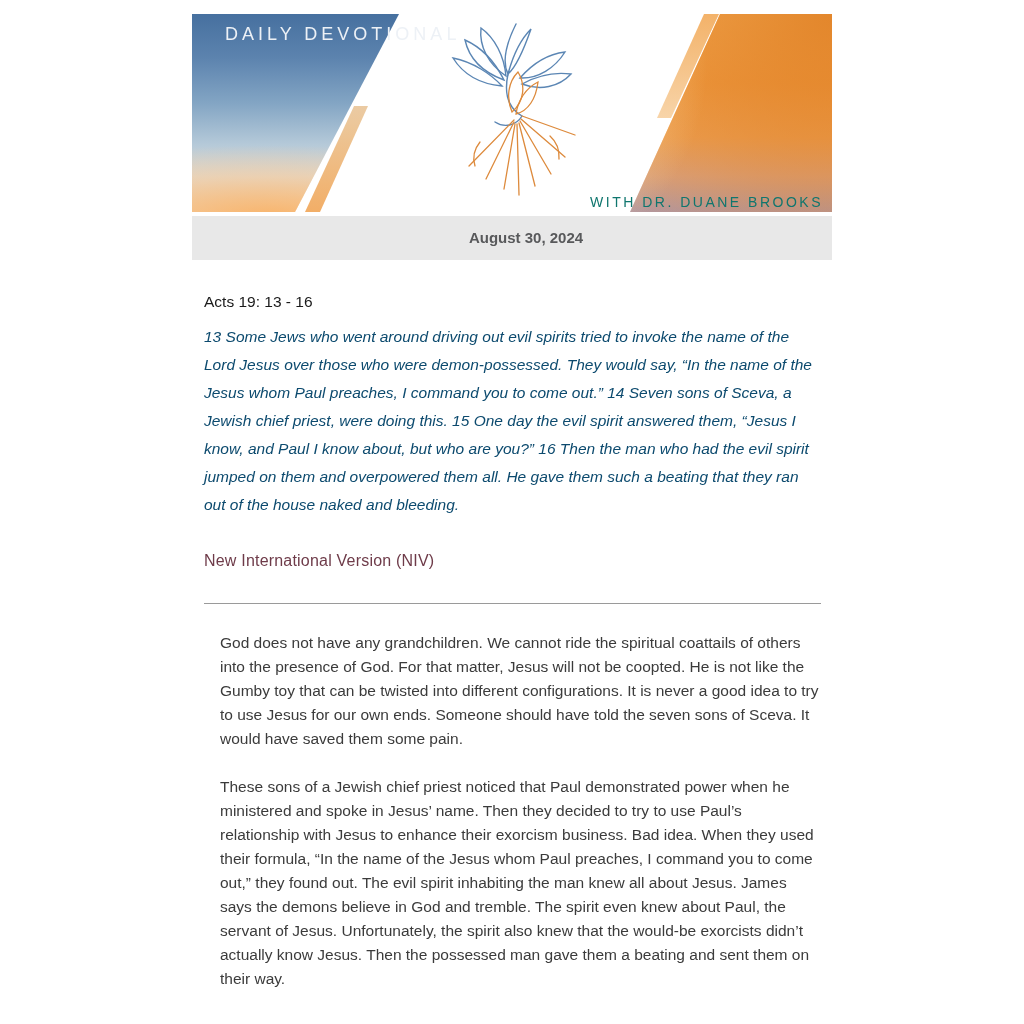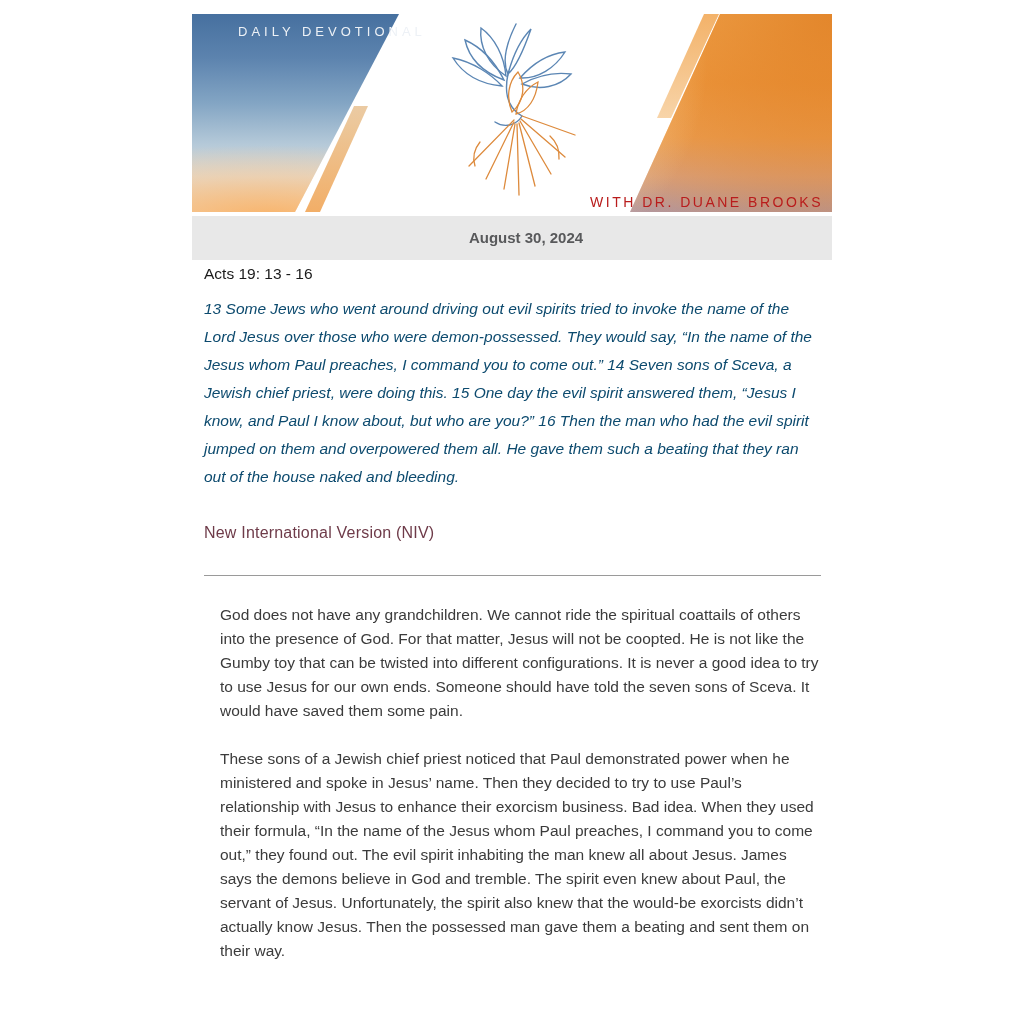--- a/index.html
+++ b/index.html
@@ -31,26 +31,26 @@
       radial-gradient(circle at 47% 26%, #ffffff 0%, rgba(255,246,228,.95) 14%, rgba(253,216,156,.55) 34%, rgba(250,190,110,0) 58%),
       radial-gradient(circle at 100% 0%, rgba(224,128,36,.85) 0%, rgba(224,128,36,0) 45%),
       linear-gradient(180deg,#f4ad58 0%,#f09d45 35%,#eda257 62%,#d8a384 82%,#b099a7 100%);
   }
   .banner-right-slash{
     position:absolute;inset:0;
     clip-path:polygon(512px 0,527px 0,479px 104px,465px 104px);
     background:linear-gradient(180deg,#f3b269 0%,rgba(247,213,168,.75) 70%,rgba(250,235,215,.4) 100%);
   }
   .banner-kicker{
-    position:absolute;left:46px;top:10px;
-    font-size:13px;letter-spacing:4px;color:#edf1f6;font-weight:400;text-align:center;
+    position:absolute;left:33px;top:10px;
+    font-size:18px;letter-spacing:4px;color:#edf1f6;font-weight:400;text-align:center;
   }
   .banner-byline{
     position:absolute;right:9px;top:180px;
-    font-size:14px;letter-spacing:2.5px;color:#b91c1c;font-weight:400;white-space:nowrap;
+    font-size:14px;letter-spacing:2.5px;color:#0f766e;font-weight:400;white-space:nowrap;
   }
   .acts-wrap{position:absolute;left:0;right:28px;top:58px;text-align:center;}
   .acts-word{
     display:inline-block;line-height:1;
     font-size:138px;font-weight:700;letter-spacing:-5px;
     transform:scaleX(.62);transform-origin:center;
     background:linear-gradient(90deg,#38679f 0%,#4f7cab 16%,#86a6c3 32%,#c6d5e0 46%,#efe0c4 56%,#f0bd7d 68%,#ea9a47 82%,#e3821f 100%);
     -webkit-background-clip:text;background-clip:text;color:transparent;
   }
   .acts-subtitle{
@@ -64,21 +64,21 @@
     margin-top:4px;height:44px;background:#e8e8e8;
     text-align:center;
     padding-left:28px;
   }
   .date-bar span{
     display:inline-block;padding-top:13px;
     font-size:15px;font-weight:700;color:#58595b;
   }
 
   
-  .scripture-ref{margin:5px 12px 0;font-size:15.5px;color:#1a1a1a;}
+  .scripture-ref{margin:33px 12px 0;font-size:15.5px;color:#1a1a1a;}
   .scripture-passage{
     margin:12px 12px 0;font-size:15.5px;line-height:28px;
     font-style:italic;color:#0c4a6e;
   }
   .scripture-version{margin:33px 12px 0;font-size:16px;color:#6e3b49;letter-spacing:.2px;}
   .divider{margin:33px 11px 0 12px;border:0;border-top:1px solid #9a9a9a;height:0;}
 
   
   .body-text{margin:27px 12px 0;font-size:15.5px;line-height:24px;color:#3b3b3b;}
   .body-text p{margin:0 0 24px 16px;}

